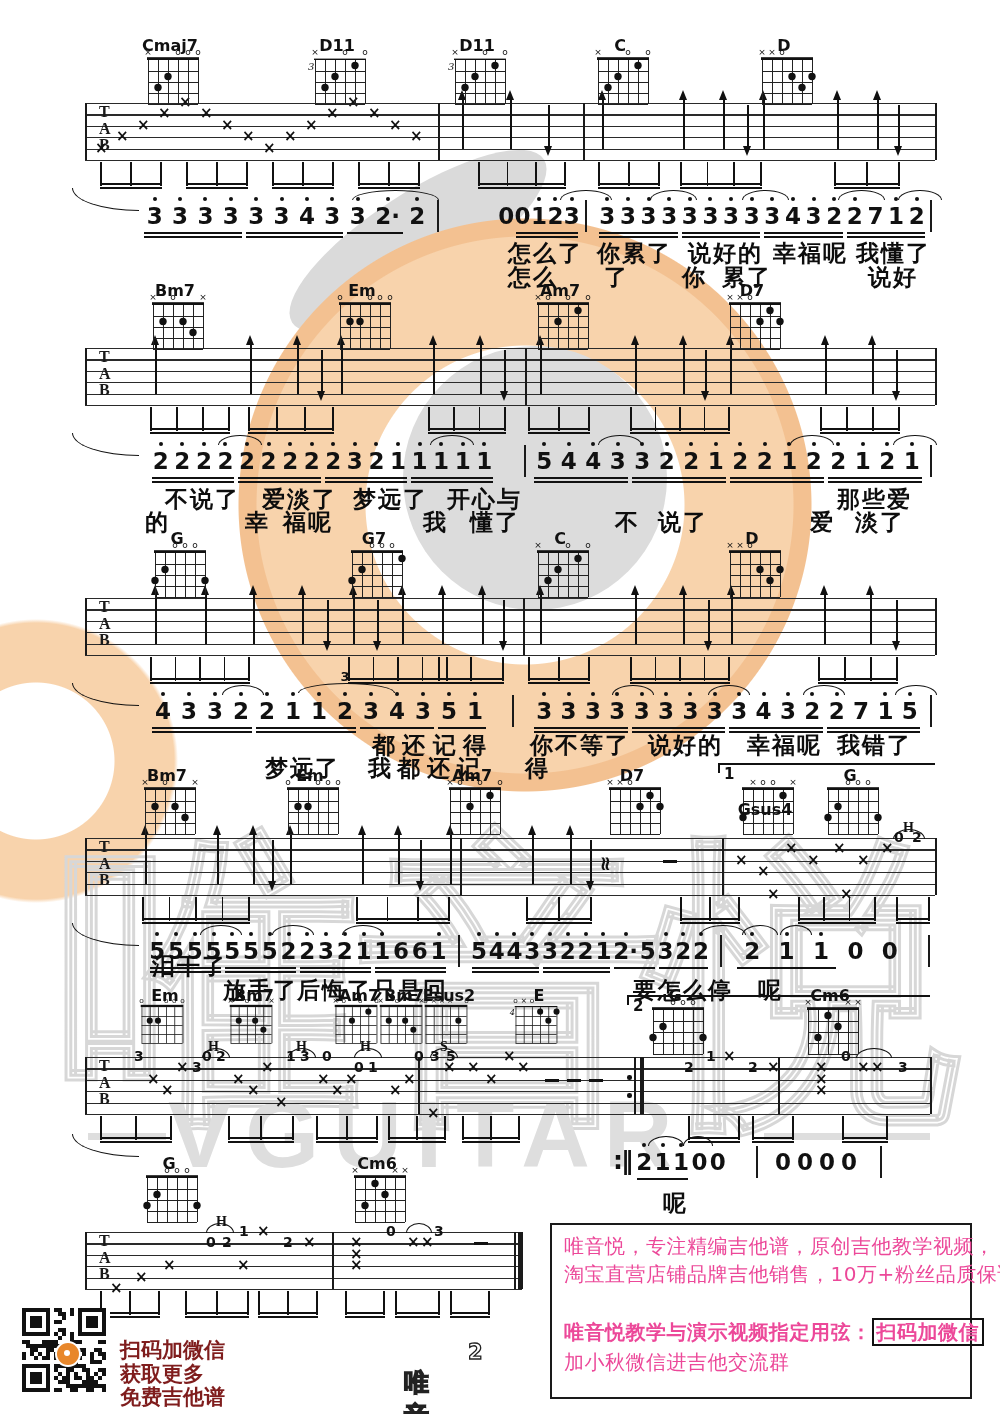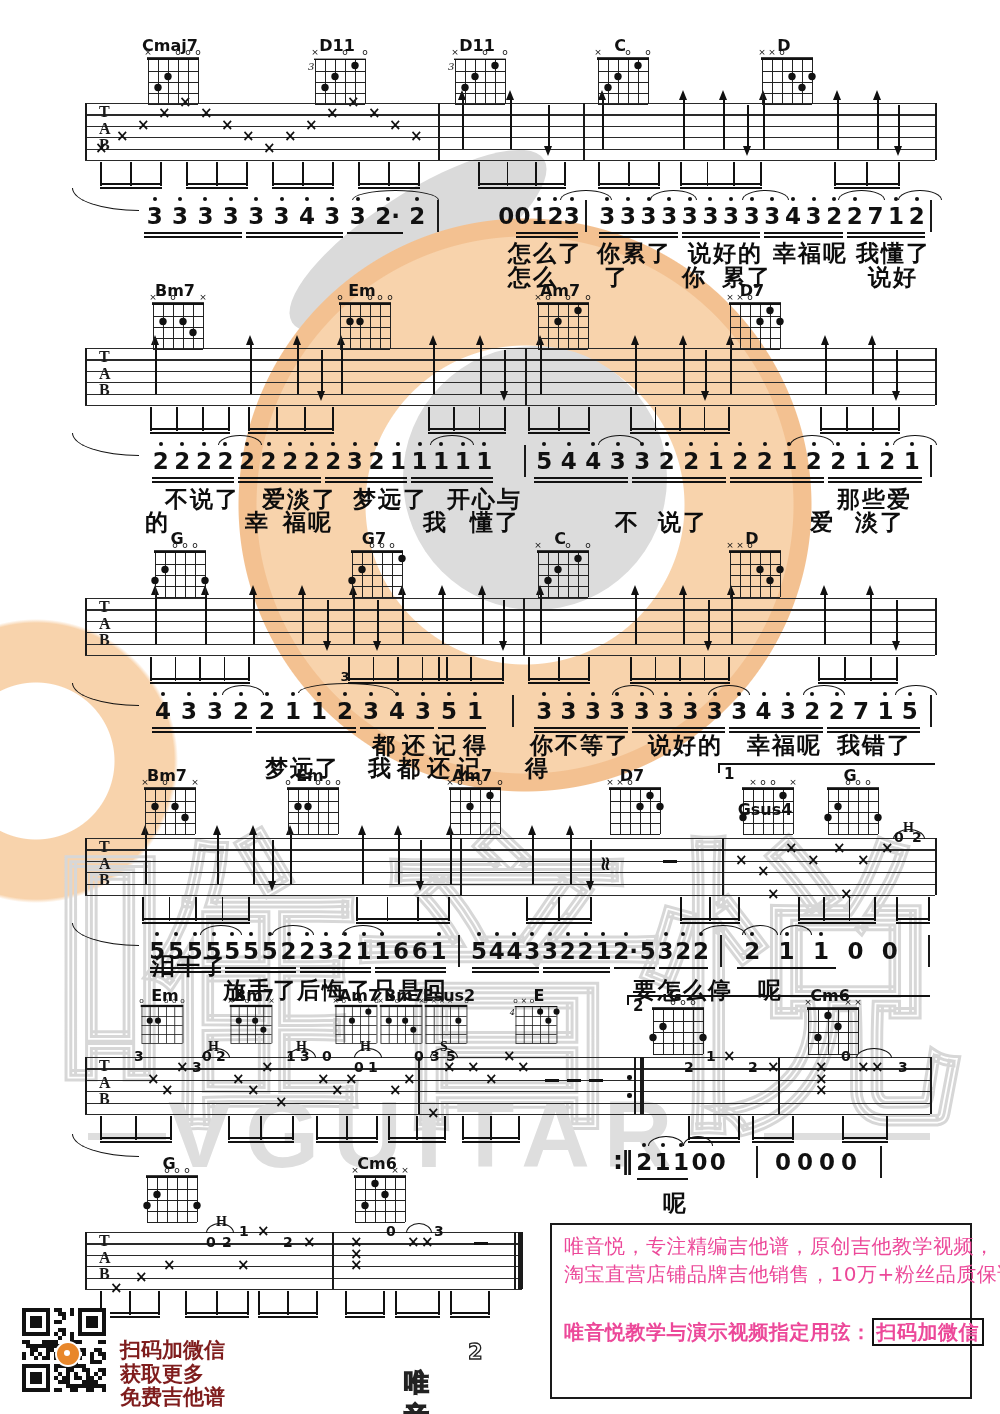--- a/index.html
+++ b/index.html
@@ -1692,14 +1692,15 @@
       </div>
     <div class="qrcap" style="top:1336px;">扫码加微信</div>
     <div class="qrcap" style="top:1360px;">获取更多</div>
     <div class="qrcap" style="top:1383px;">免费吉他谱</div>
   </div>
 
   <div id="infobox">
     <div class="infoline" style="top:8px;">唯音悦，专注精编吉他谱，原创吉他教学视频，</div>
     <div class="infoline" style="top:36px;">淘宝直营店铺品牌吉他销售，10万+粉丝品质保证</div>
     <div class="infoline" style="top:94px;"><b>唯音悦教学与演示视频指定用弦：</b><span id="boxedstr">扫码加微信</span></div>
+    <div class="infoline" style="top:124px;">加小秋微信进吉他交流群</div>
   </div>
 </div>
 
 </body></html>

